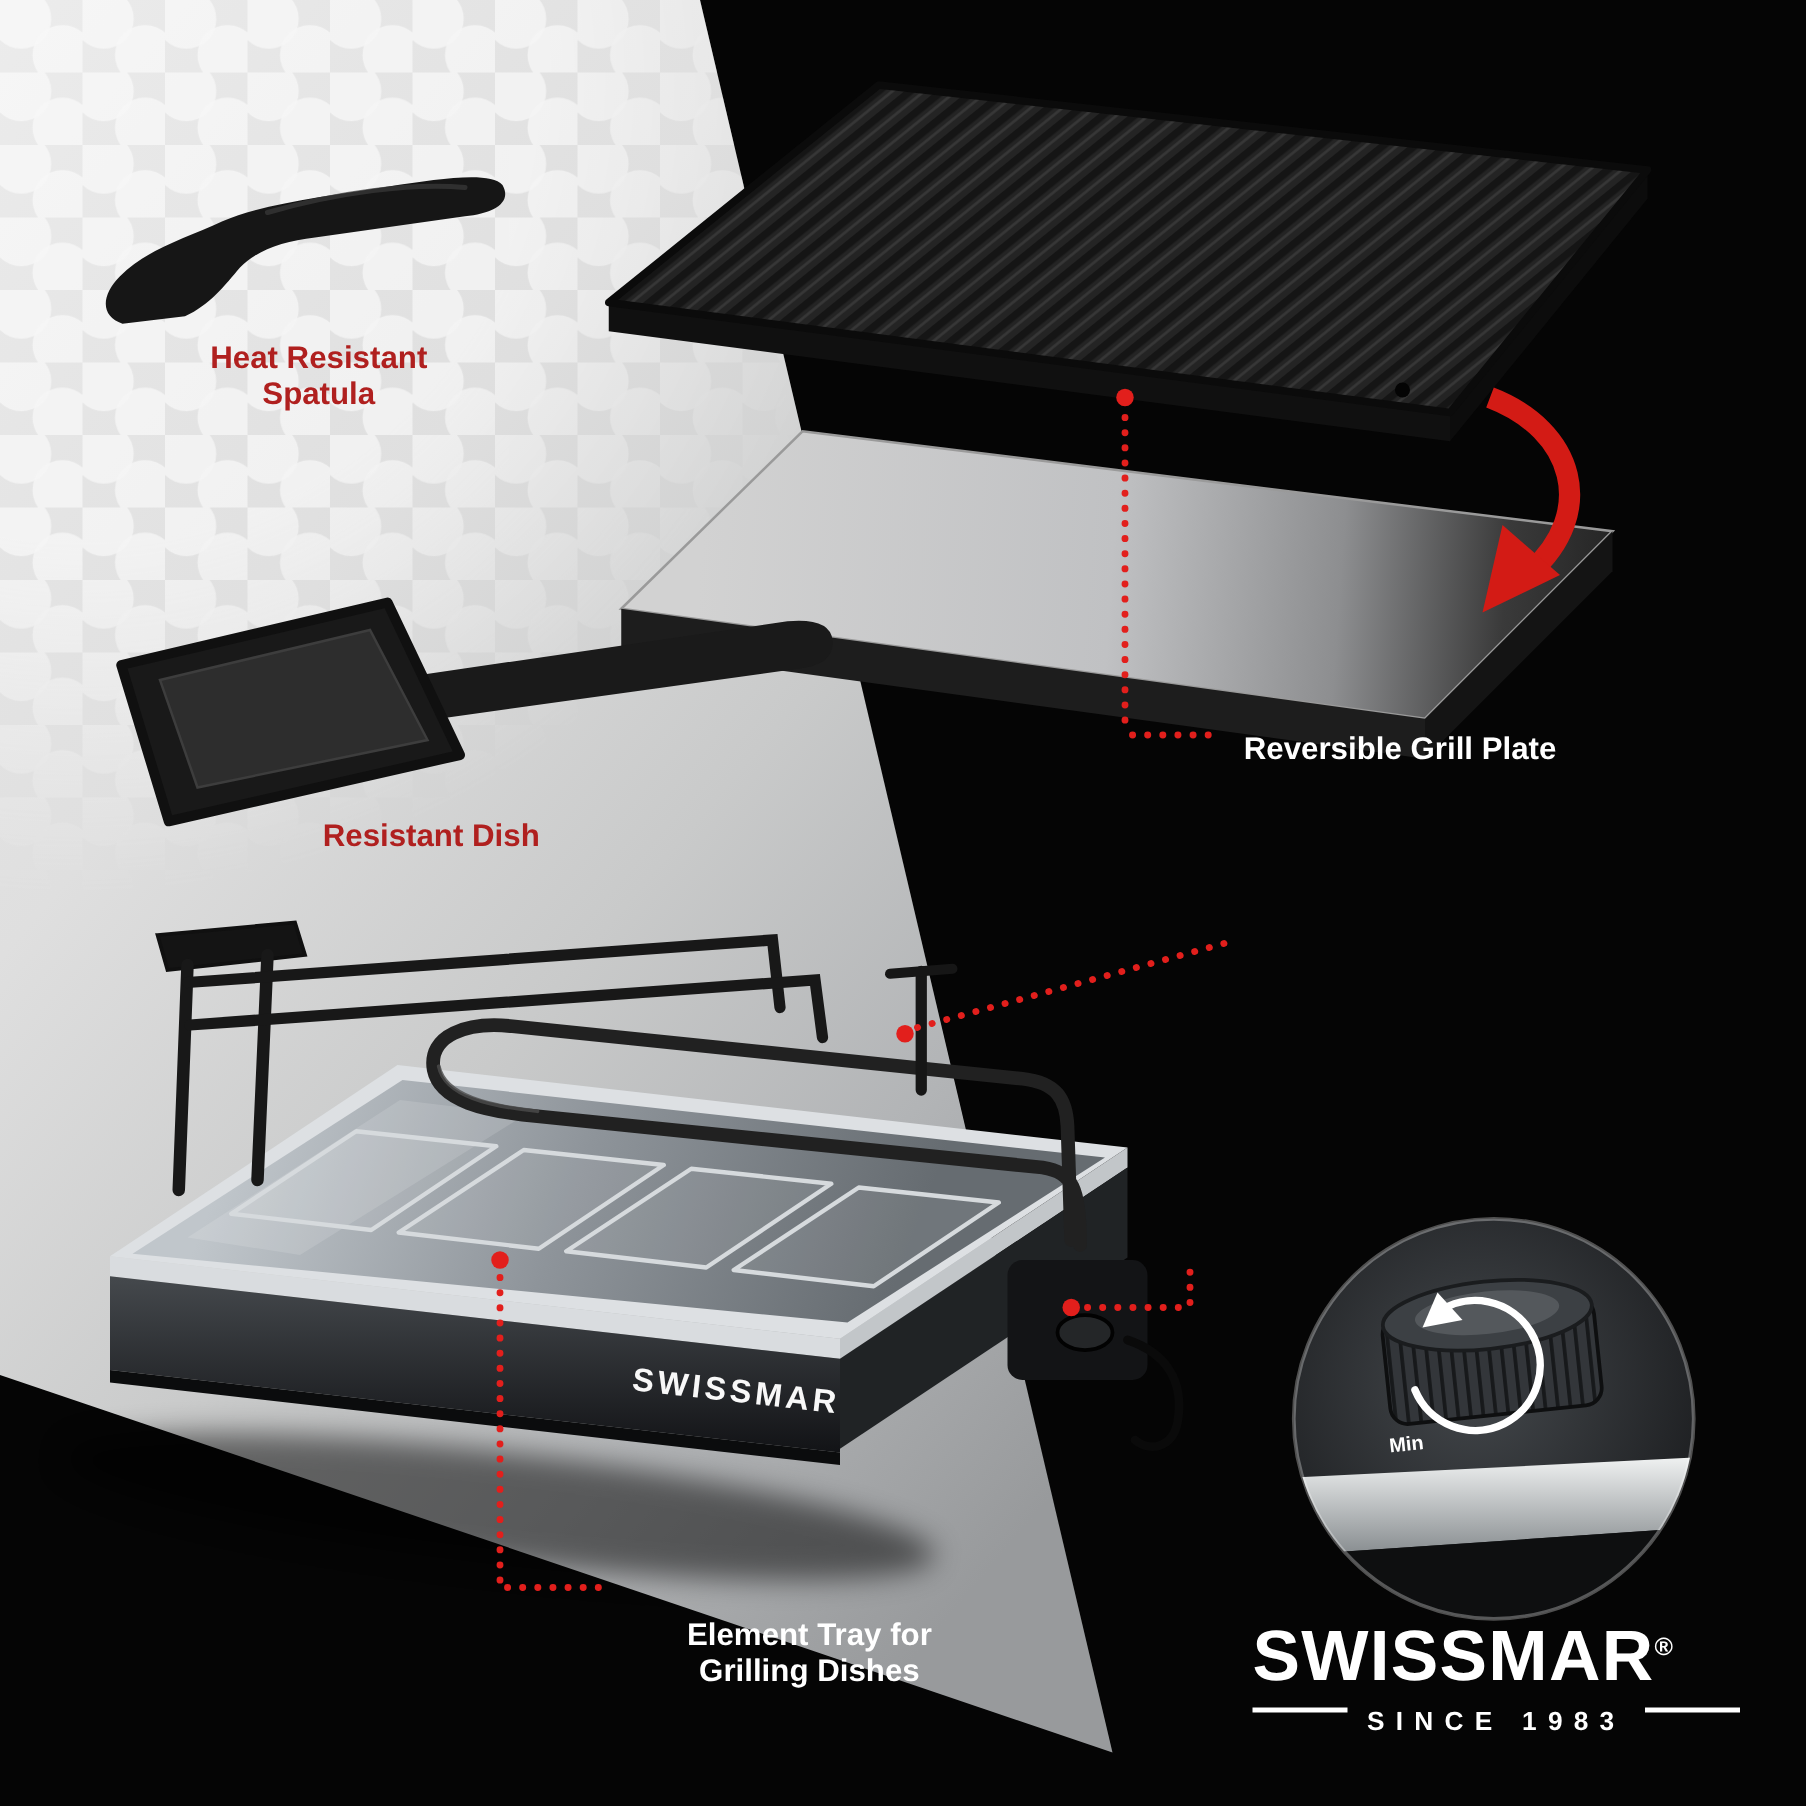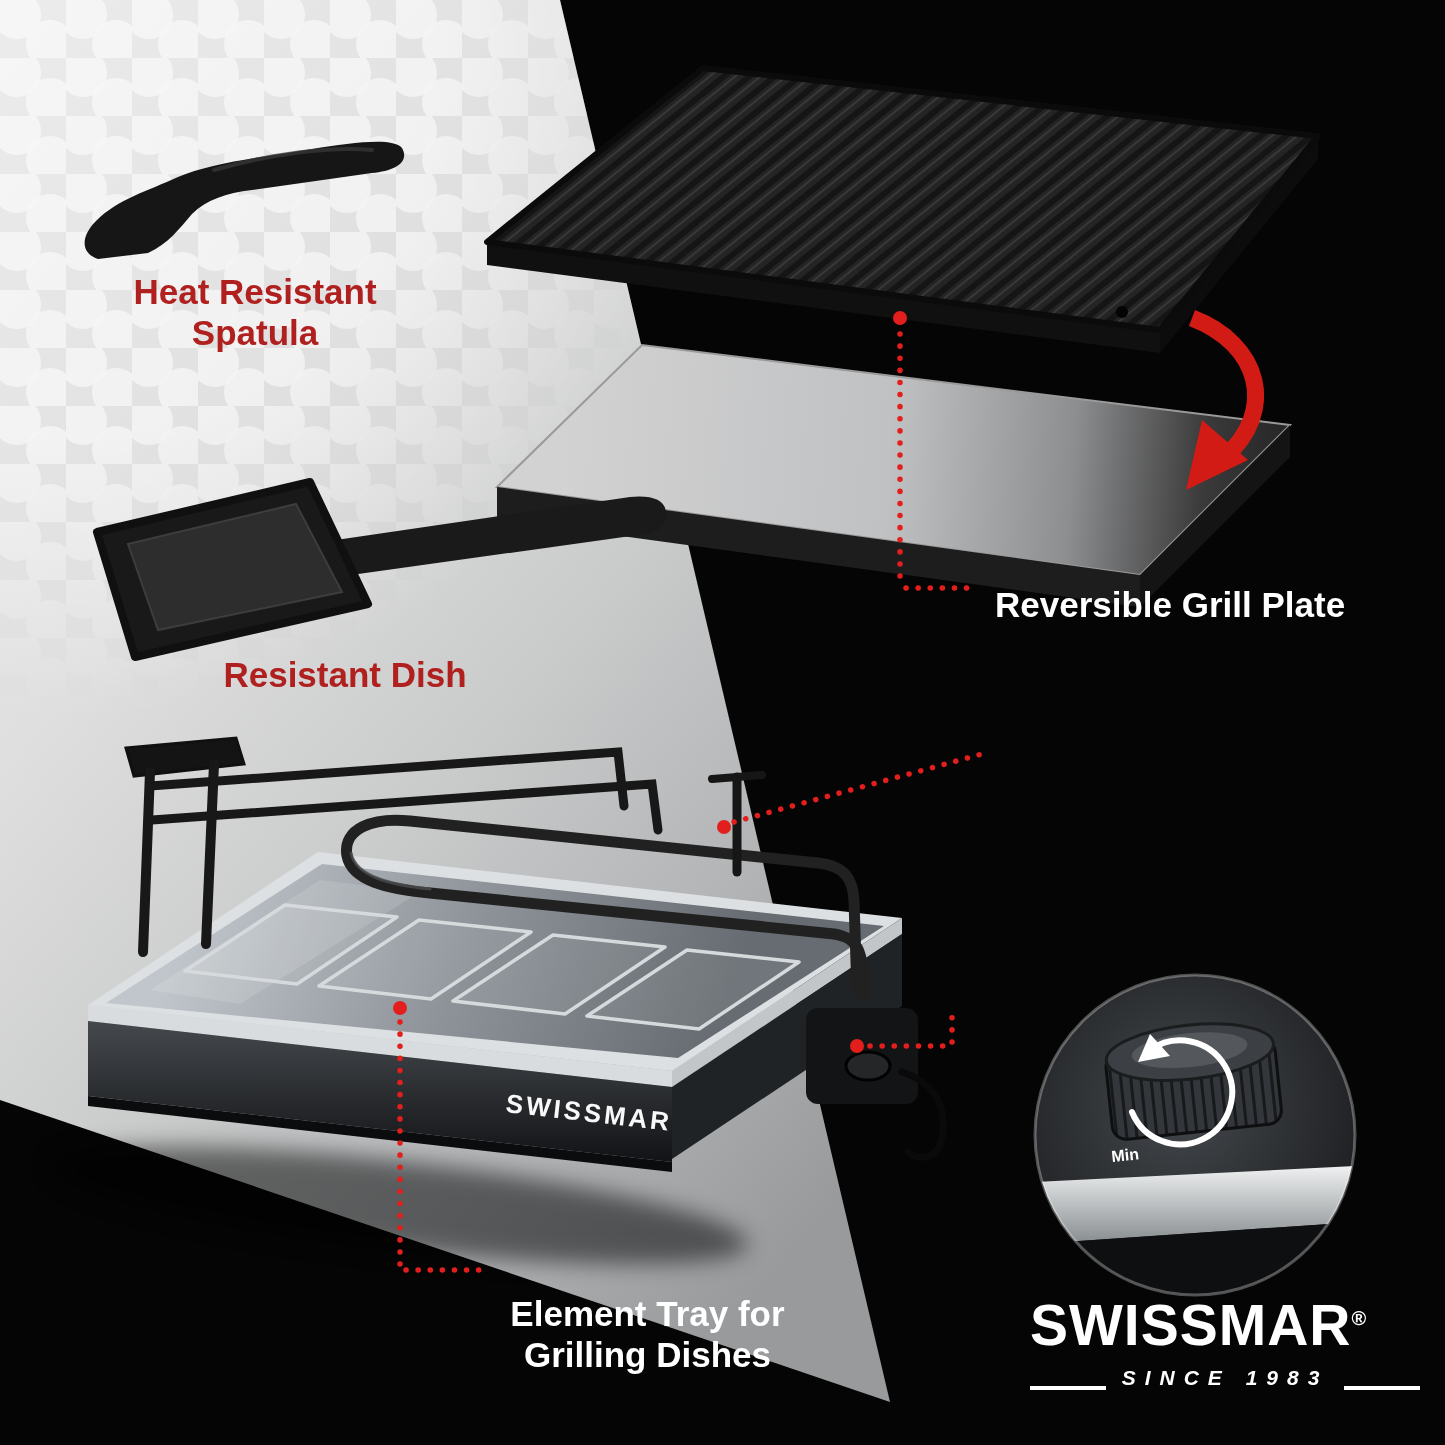--- a/index.html
+++ b/index.html
@@ -3,27 +3,27 @@
 <meta charset="utf-8">
 <style>
   html,body{margin:0;padding:0;background:#000;}
   .canvas{position:relative;width:1445px;height:1445px;overflow:hidden;
           font-family:"Liberation Sans","DejaVu Sans",sans-serif;background:#050505;}
   svg.layer{position:absolute;left:0;top:0;}
   .label{position:absolute;font-weight:700;line-height:1.16;}
   .label.red{color:#b0201f;}
   .label.white{color:#ffffff;margin-top:16px;}
   .center{text-align:center;}
-  .fs35{font-size:35px;}
+  .fs35{font-size:25px;}
   .nowrap{white-space:nowrap;}
-  .logo{position:absolute;left:1002px;top:1292px;width:390px;color:#fff;margin-left:28px;}
+  .logo{position:absolute;left:1002px;top:1292px;width:390px;color:#fff;}
   .logo .brandrow{font-weight:800;font-size:57px;letter-spacing:1px;white-space:nowrap;
                   font-family:"Liberation Sans","DejaVu Sans",sans-serif;}
   .logo .reg{font-size:20px;vertical-align:super;font-weight:700;}
-  .logo .tagrow{display:flex;align-items:flex-end;gap:16px;margin-top:8px;font-style:italic;}
+  .logo .tagrow{display:flex;align-items:flex-start;gap:16px;margin-top:8px;}
   .logo .rule{height:4px;background:#fff;flex:1;}
   .logo .tagline{font-size:21px;font-weight:700;letter-spacing:9px;white-space:nowrap;}
 </style>
 </head>
 <body>
 
 <div class="canvas">
 
   <svg class="layer" width="1445" height="1445" viewBox="0 0 1445 1445">
     <defs>

